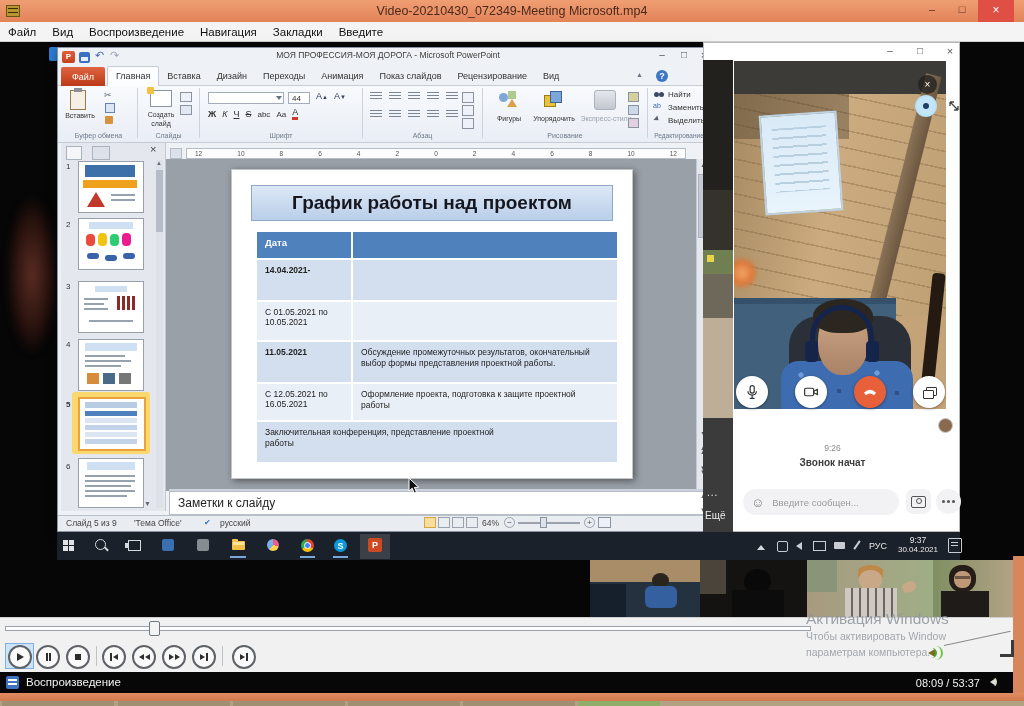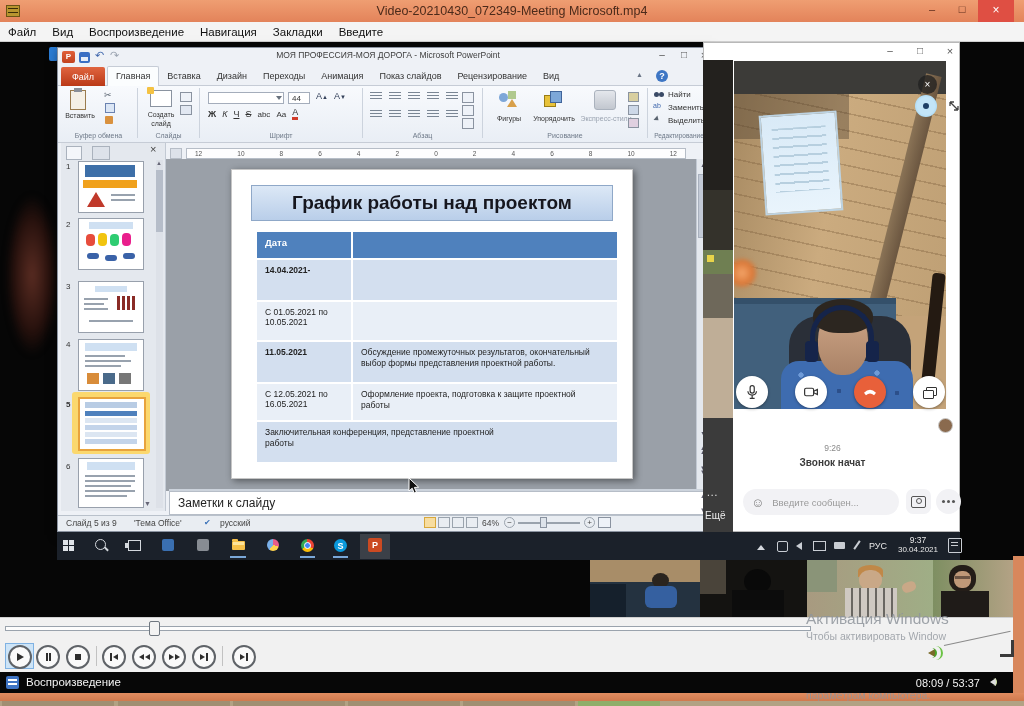--- a/index.html
+++ b/index.html
@@ -537,21 +537,21 @@
     <div style="position:absolute;left:2px;top:3px;width:9px;height:1.5px;background:#fff;box-shadow:0 4px #fff;"></div>
   </div>
   <div class="a" style="left:26px;top:676px;font-size:11.5px;color:#f2f2f2;">Воспроизведение</div>
   <div class="a" style="left:850px;top:677px;width:130px;text-align:right;font-size:11px;color:#f2f2f2;">08:09 / 53:37</div>
   <div class="a" style="left:990px;top:678px;width:0;height:0;border-top:4px solid transparent;border-bottom:4px solid transparent;border-right:6px solid #ddd;">
     <div style="position:absolute;left:2px;top:-4px;width:4px;height:8px;border-right:1.5px solid #cfe3a0;border-radius:0 4px 4px 0;"></div>
   </div>
 
   <div class="a wm" style="left:806px;top:610px;width:215px;font-size:15.5px;opacity:.85;z-index:60;">Активация Windows</div>
   <div class="a wm" style="left:806px;top:630px;width:218px;font-size:10.5px;opacity:.8;z-index:60;">Чтобы активировать Window</div>
-  <div class="a wm" style="left:806px;top:646px;width:218px;font-size:10.5px;opacity:.8;z-index:60;margin-top:43px;">параметрам компьютера.</div>
+  <div class="a wm" style="left:806px;top:646px;width:218px;font-size:10.5px;opacity:.8;z-index:60;">параметрам компьютера.</div>
   <div class="a" style="left:928px;top:649px;width:0;height:0;border-top:4px solid transparent;border-bottom:4px solid transparent;border-right:7px solid #7a6a28;z-index:60;">
     <div style="position:absolute;left:2px;top:-5px;width:5px;height:10px;border-right:2px solid #4aa528;border-radius:0 5px 5px 0;"></div>
     <div style="position:absolute;left:6px;top:-7px;width:7px;height:14px;border-right:2px solid #6bc344;border-radius:0 7px 7px 0;"></div>
   </div>
   <div class="a" style="left:944px;top:645px;width:68px;height:1px;background:#8a8a8a;transform:rotate(-12deg);transform-origin:left;z-index:60;"></div>
   <div class="a" style="left:1000px;top:640px;width:11px;height:14px;border-right:3px solid #3a3a3a;border-bottom:3px solid #3a3a3a;z-index:60;"></div>
 
   <div class="a" style="left:1013px;top:556px;width:11px;height:140px;background:#d8875c;"></div>
   <div class="a" style="left:0;top:693px;width:1024px;height:8px;background:linear-gradient(#e08c60,#d07a4e);"></div>
   <div class="a" style="left:0;top:701px;width:1024px;height:5px;background:#b2a284;"></div>

